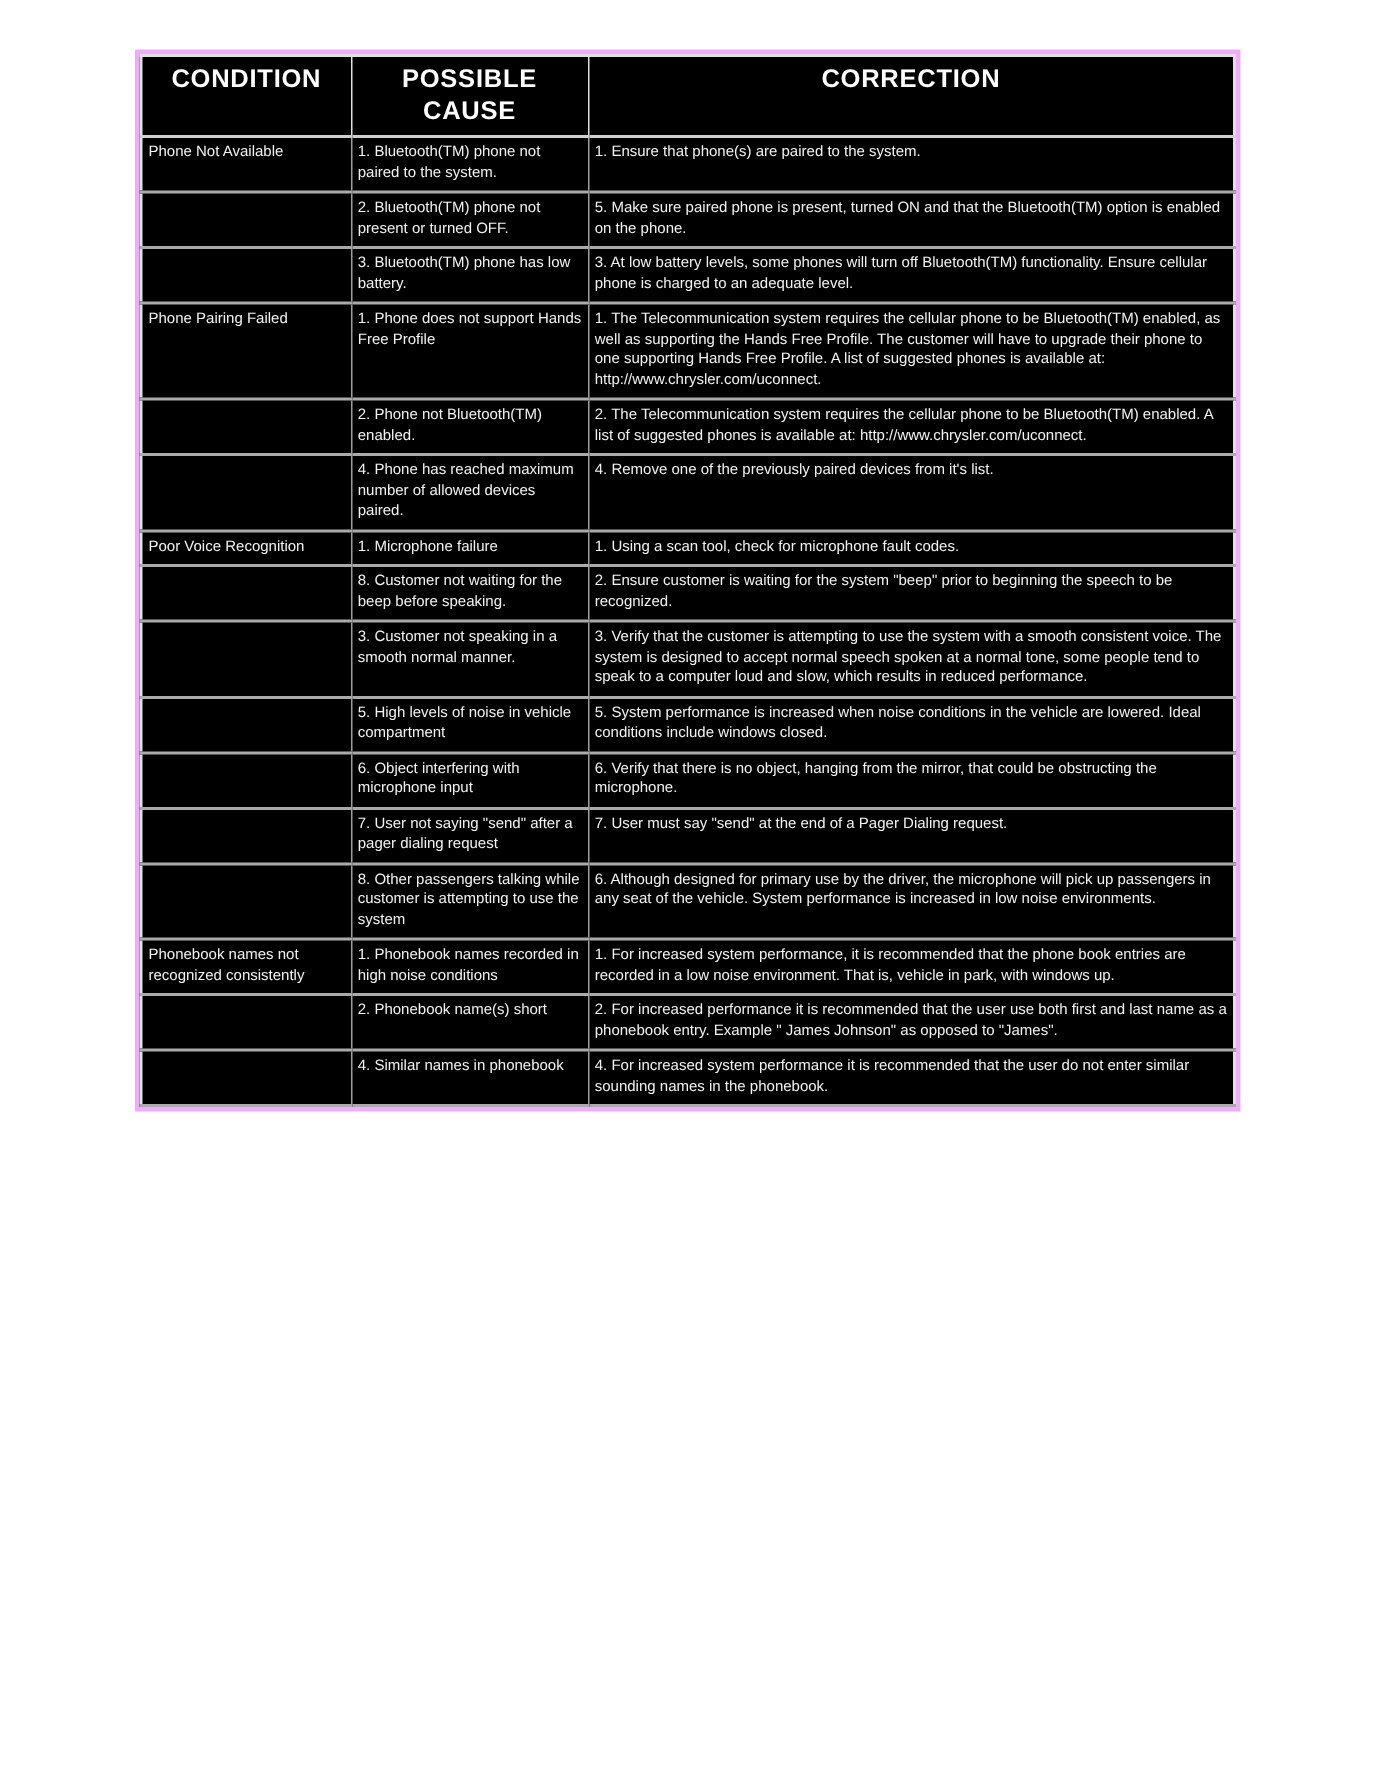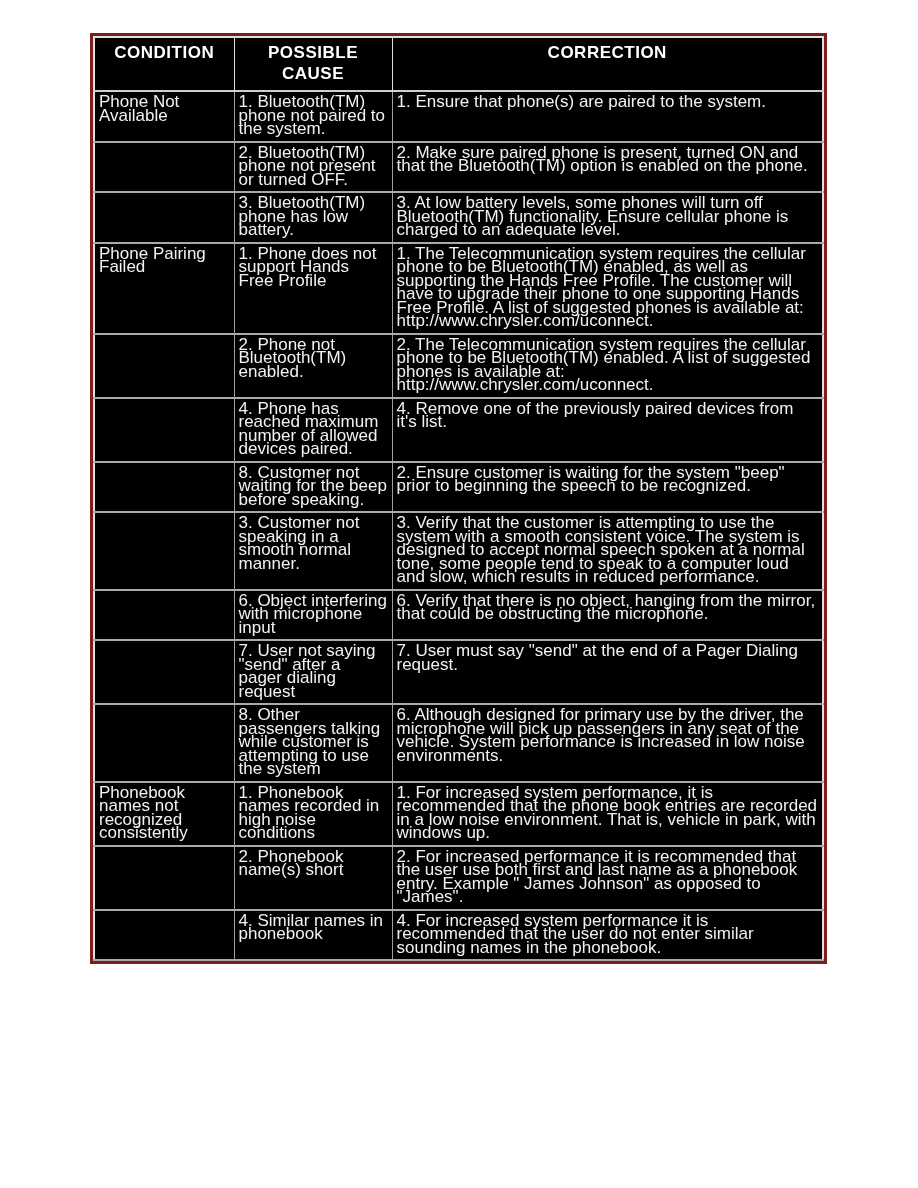--- a/index.html
+++ b/index.html
@@ -13,21 +13,21 @@
     width: 918px;
     height: 1188px;
     background: #ffffff;
     overflow: hidden;
   }
   .table-frame {
     position: absolute;
     left: 90px;
     top: 33px;
     width: 737px;
-    background: #7f1d1d;
+    background: #f0abfc;
     padding: 3px;
     box-sizing: border-box;
   }
   table.trouble {
     width: 100%;
     border-collapse: collapse;
     background: #000000;
     color: #f2f2f2;
     table-layout: fixed;
   }
@@ -40,21 +40,21 @@
     font-weight: bold;
     text-align: center;
     vertical-align: top;
     padding: 4px 2px 6px 2px;
     border: 1px solid #e0e0e0;
     border-bottom: 2px solid #cfcfcf;
     color: #ffffff;
     letter-spacing: 0.5px;
   }
   table.trouble td {
-    font-size: 17px;
+    font-size: 10px;
     line-height: 13.5px;
     vertical-align: top;
     text-align: left;
     padding: 3px 4px 5px 4px;
     border-left: 1px solid #9e9e9e;
     border-right: 1px solid #9e9e9e;
     border-top: 2px solid #aaaaaa;
     border-bottom: 2px solid #aaaaaa;
     word-wrap: break-word;
   }
@@ -81,21 +81,21 @@
       </thead>
       <tbody>
           <tr>
             <td>Phone Not Available</td>
             <td>1. Bluetooth(TM) phone not paired to the system.</td>
             <td>1. Ensure that phone(s) are paired to the system.</td>
           </tr>
           <tr>
             <td></td>
             <td style="text-align: left;">2. Bluetooth(TM) phone not present or turned OFF.</td>
-            <td>2. Make sure paired phone is present, turned ON and that the Bluetooth(TM) option is enabled on the phone.</td>
+            <td>5. Make sure paired phone is present, turned ON and that the Bluetooth(TM) option is enabled on the phone.</td>
           </tr>
           <tr>
             <td></td>
             <td>3. Bluetooth(TM) phone has low battery.</td>
             <td>3. At low battery levels, some phones will turn off Bluetooth(TM) functionality. Ensure cellular phone is charged to an adequate level.</td>
           </tr>
           <tr>
             <td>Phone Pairing Failed</td>
             <td>1. Phone does not support Hands Free Profile</td>
             <td>1. The Telecommunication system requires the cellular phone to be Bluetooth(TM) enabled, as well as supporting the Hands Free Profile. The customer will have to upgrade their phone to one supporting Hands Free Profile. A list of suggested phones is available at: http://www.chrysler.com/uconnect.</td>
@@ -104,28 +104,38 @@
             <td></td>
             <td>2. Phone not Bluetooth(TM) enabled.</td>
             <td>2. The Telecommunication system requires the cellular phone to be Bluetooth(TM) enabled. A list of suggested phones is available at: http://www.chrysler.com/uconnect.</td>
           </tr>
           <tr>
             <td></td>
             <td>4. Phone has reached maximum number of allowed devices paired.</td>
             <td>4. Remove one of the previously paired devices from it's list.</td>
           </tr>
           <tr>
+            <td>Poor Voice Recognition</td>
+            <td>1. Microphone failure</td>
+            <td>1. Using a scan tool, check for microphone fault codes.</td>
+          </tr>
+          <tr>
             <td></td>
             <td>8. Customer not waiting for the beep before speaking.</td>
             <td>2. Ensure customer is waiting for the system "beep" prior to beginning the speech to be recognized.</td>
           </tr>
           <tr>
             <td></td>
             <td>3. Customer not speaking in a smooth normal manner.</td>
             <td>3. Verify that the customer is attempting to use the system with a smooth consistent voice. The system is designed to accept normal speech spoken at a normal tone, some people tend to speak to a computer loud and slow, which results in reduced performance.</td>
+          </tr>
+          <tr>
+            <td></td>
+            <td>5. High levels of noise in vehicle compartment</td>
+            <td>5. System performance is increased when noise conditions in the vehicle are lowered. Ideal conditions include windows closed.</td>
           </tr>
           <tr>
             <td></td>
             <td>6. Object interfering with microphone input</td>
             <td>6. Verify that there is no object, hanging from the mirror, that could be obstructing the microphone.</td>
           </tr>
           <tr>
             <td></td>
             <td>7. User not saying "send" after a pager dialing request</td>
             <td>7. User must say "send" at the end of a Pager Dialing request.</td>

